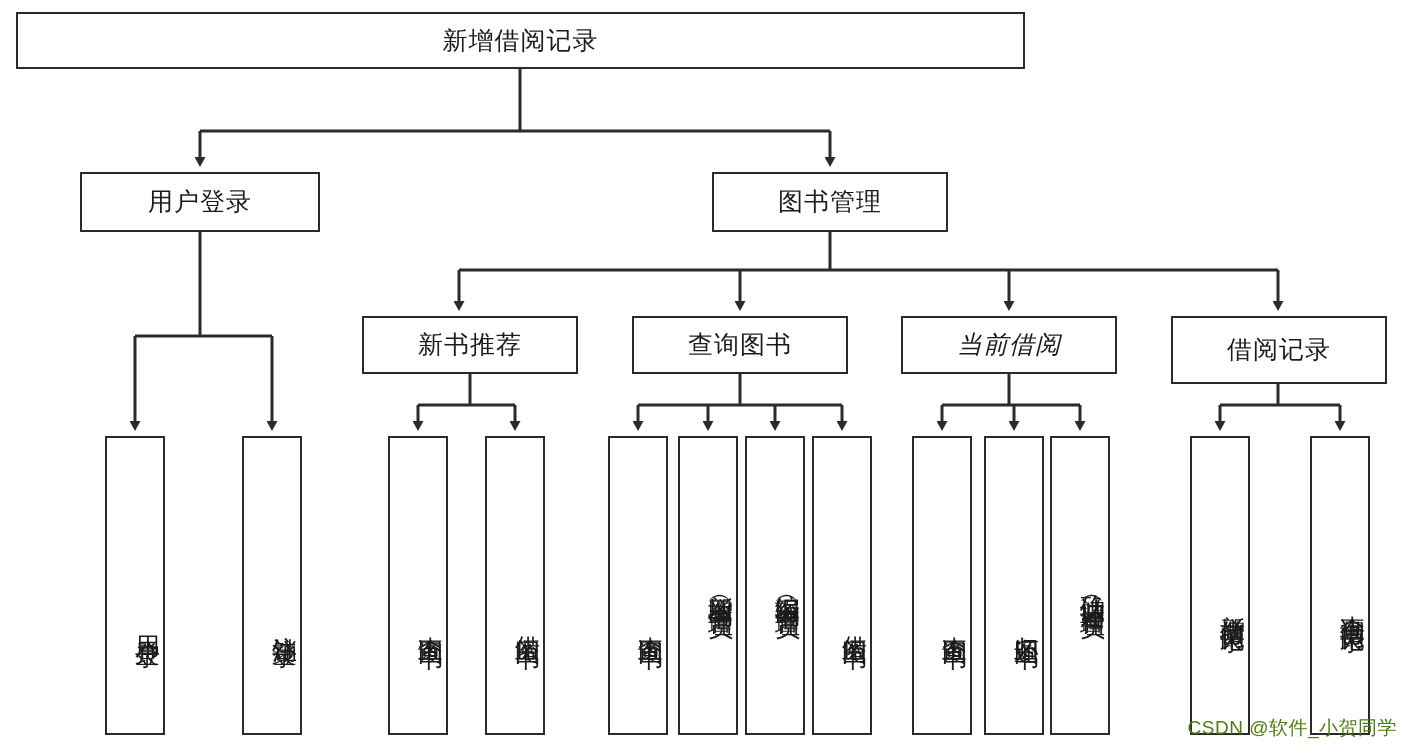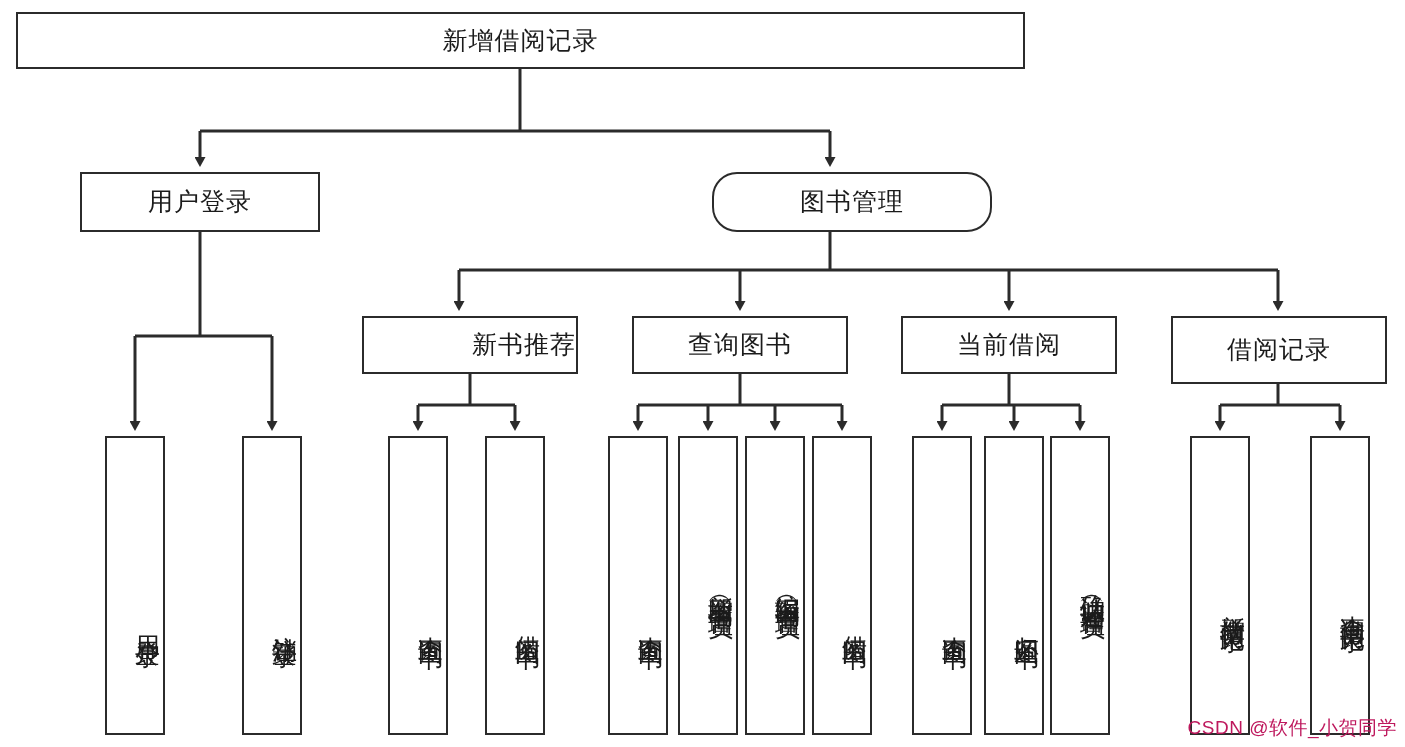--- a/index.html
+++ b/index.html
@@ -61,21 +61,21 @@
   }
   .leaf-label {
     display: block;
     white-space: nowrap;
   }
   .watermark {
     position: absolute;
     right: 8px;
     bottom: 6px;
     font-size: 19px;
-    color: #be185d;
+    color: #4d7c0f;
     z-index: 5;
     white-space: nowrap;
     letter-spacing: 0.5px;
   }
 </style>
 </head>
 <body>
 
 <div id="canvas">
 
@@ -132,31 +132,31 @@
     </g>
   </svg>
 
   <div class="node node-h node-root" style="left:16px;top:12px;width:1009px;height:57px;">
     <span>新增借阅记录</span>
   </div>
 
   <div class="node node-h" style="left:80px;top:172px;width:240px;height:60px;">
     <span>用户登录</span>
   </div>
-  <div class="node node-h" style="left:712px;top:172px;width:280px;height:60px;border-radius:25px;">
+  <div class="node node-h" style="left:712px;top:172px;width:236px;height:60px;">
     <span>图书管理</span>
   </div>
 
-  <div class="node node-h" style="left:362px;top:316px;width:216px;height:58px;justify-content:flex-end;">
+  <div class="node node-h" style="left:362px;top:316px;width:216px;height:58px;">
     <span>新书推荐</span>
   </div>
   <div class="node node-h" style="left:632px;top:316px;width:216px;height:58px;">
     <span>查询图书</span>
   </div>
-  <div class="node node-h" style="left:901px;top:316px;width:216px;height:58px;">
+  <div class="node node-h" style="left:901px;top:316px;width:216px;height:58px;font-style:italic;">
     <span>当前借阅</span>
   </div>
   <div class="node node-h" style="left:1171px;top:316px;width:216px;height:68px;">
     <span>借阅记录</span>
   </div>
 
   <div class="node node-v" style="left:105px;top:436px;width:60px;height:299px;padding-top:72px;">
     <span class="leaf-label">用户登录</span>
   </div>
   <div class="node node-v" style="left:242px;top:436px;width:60px;height:299px;padding-top:72px;">

